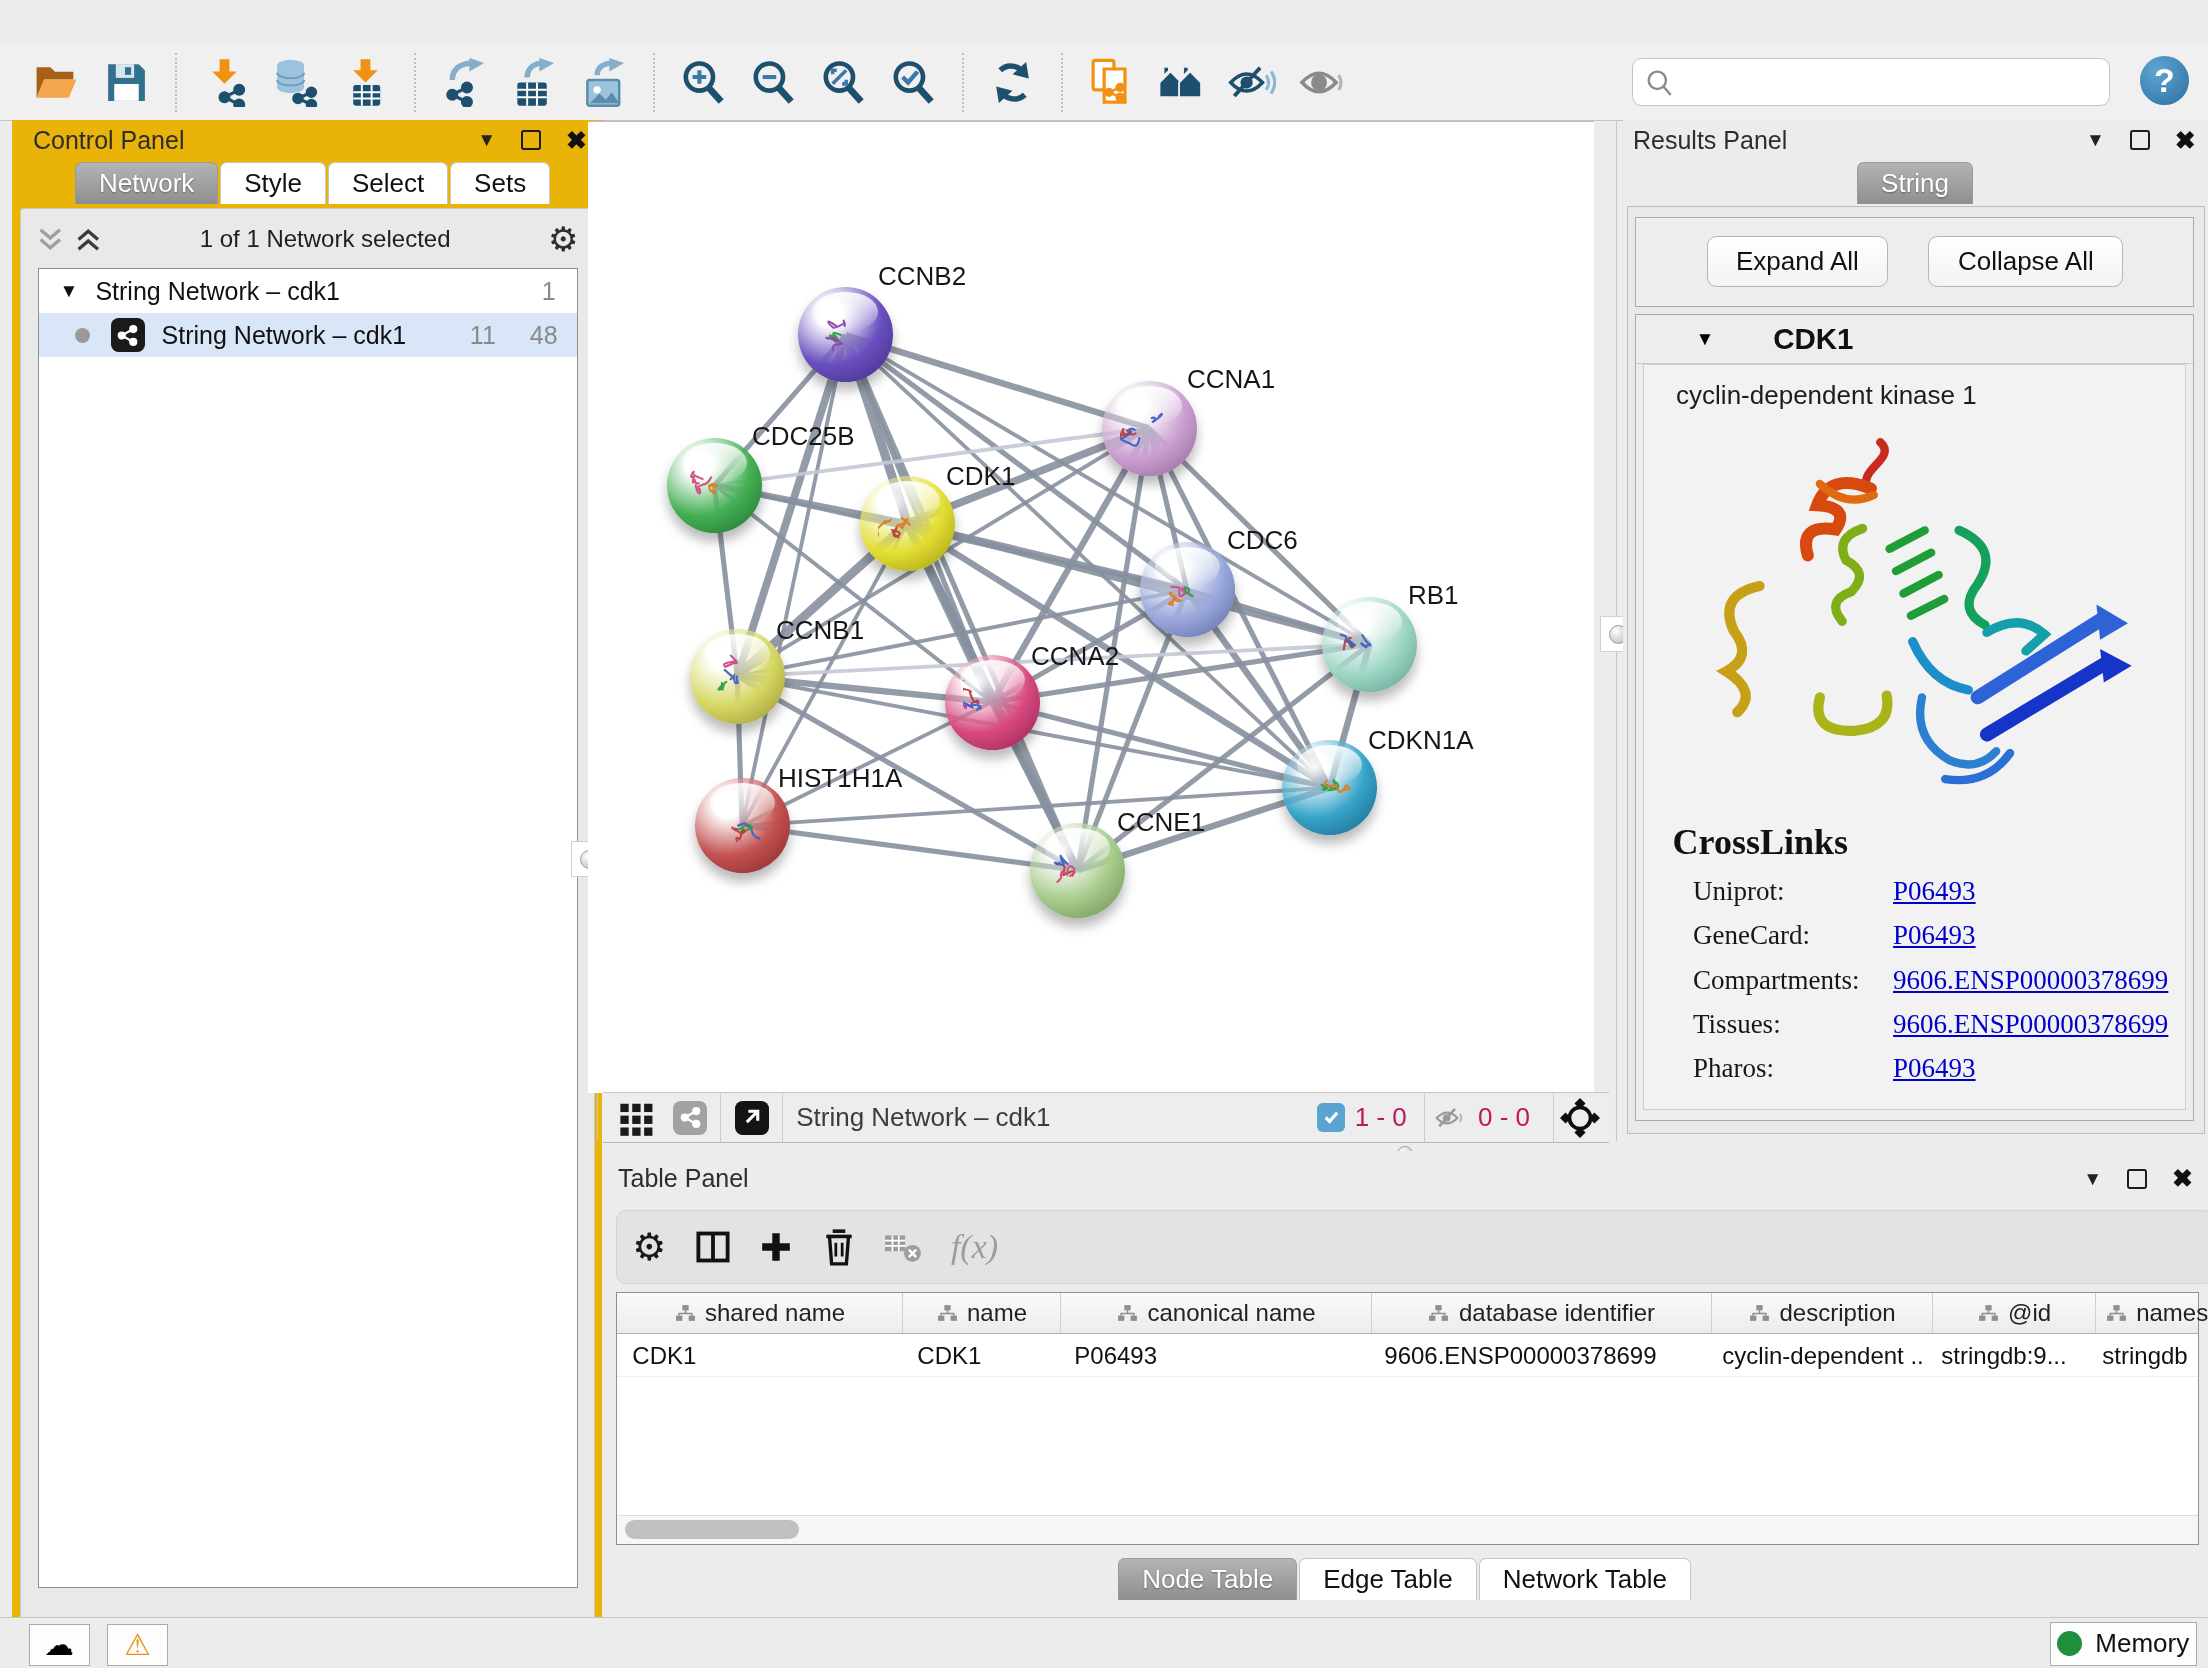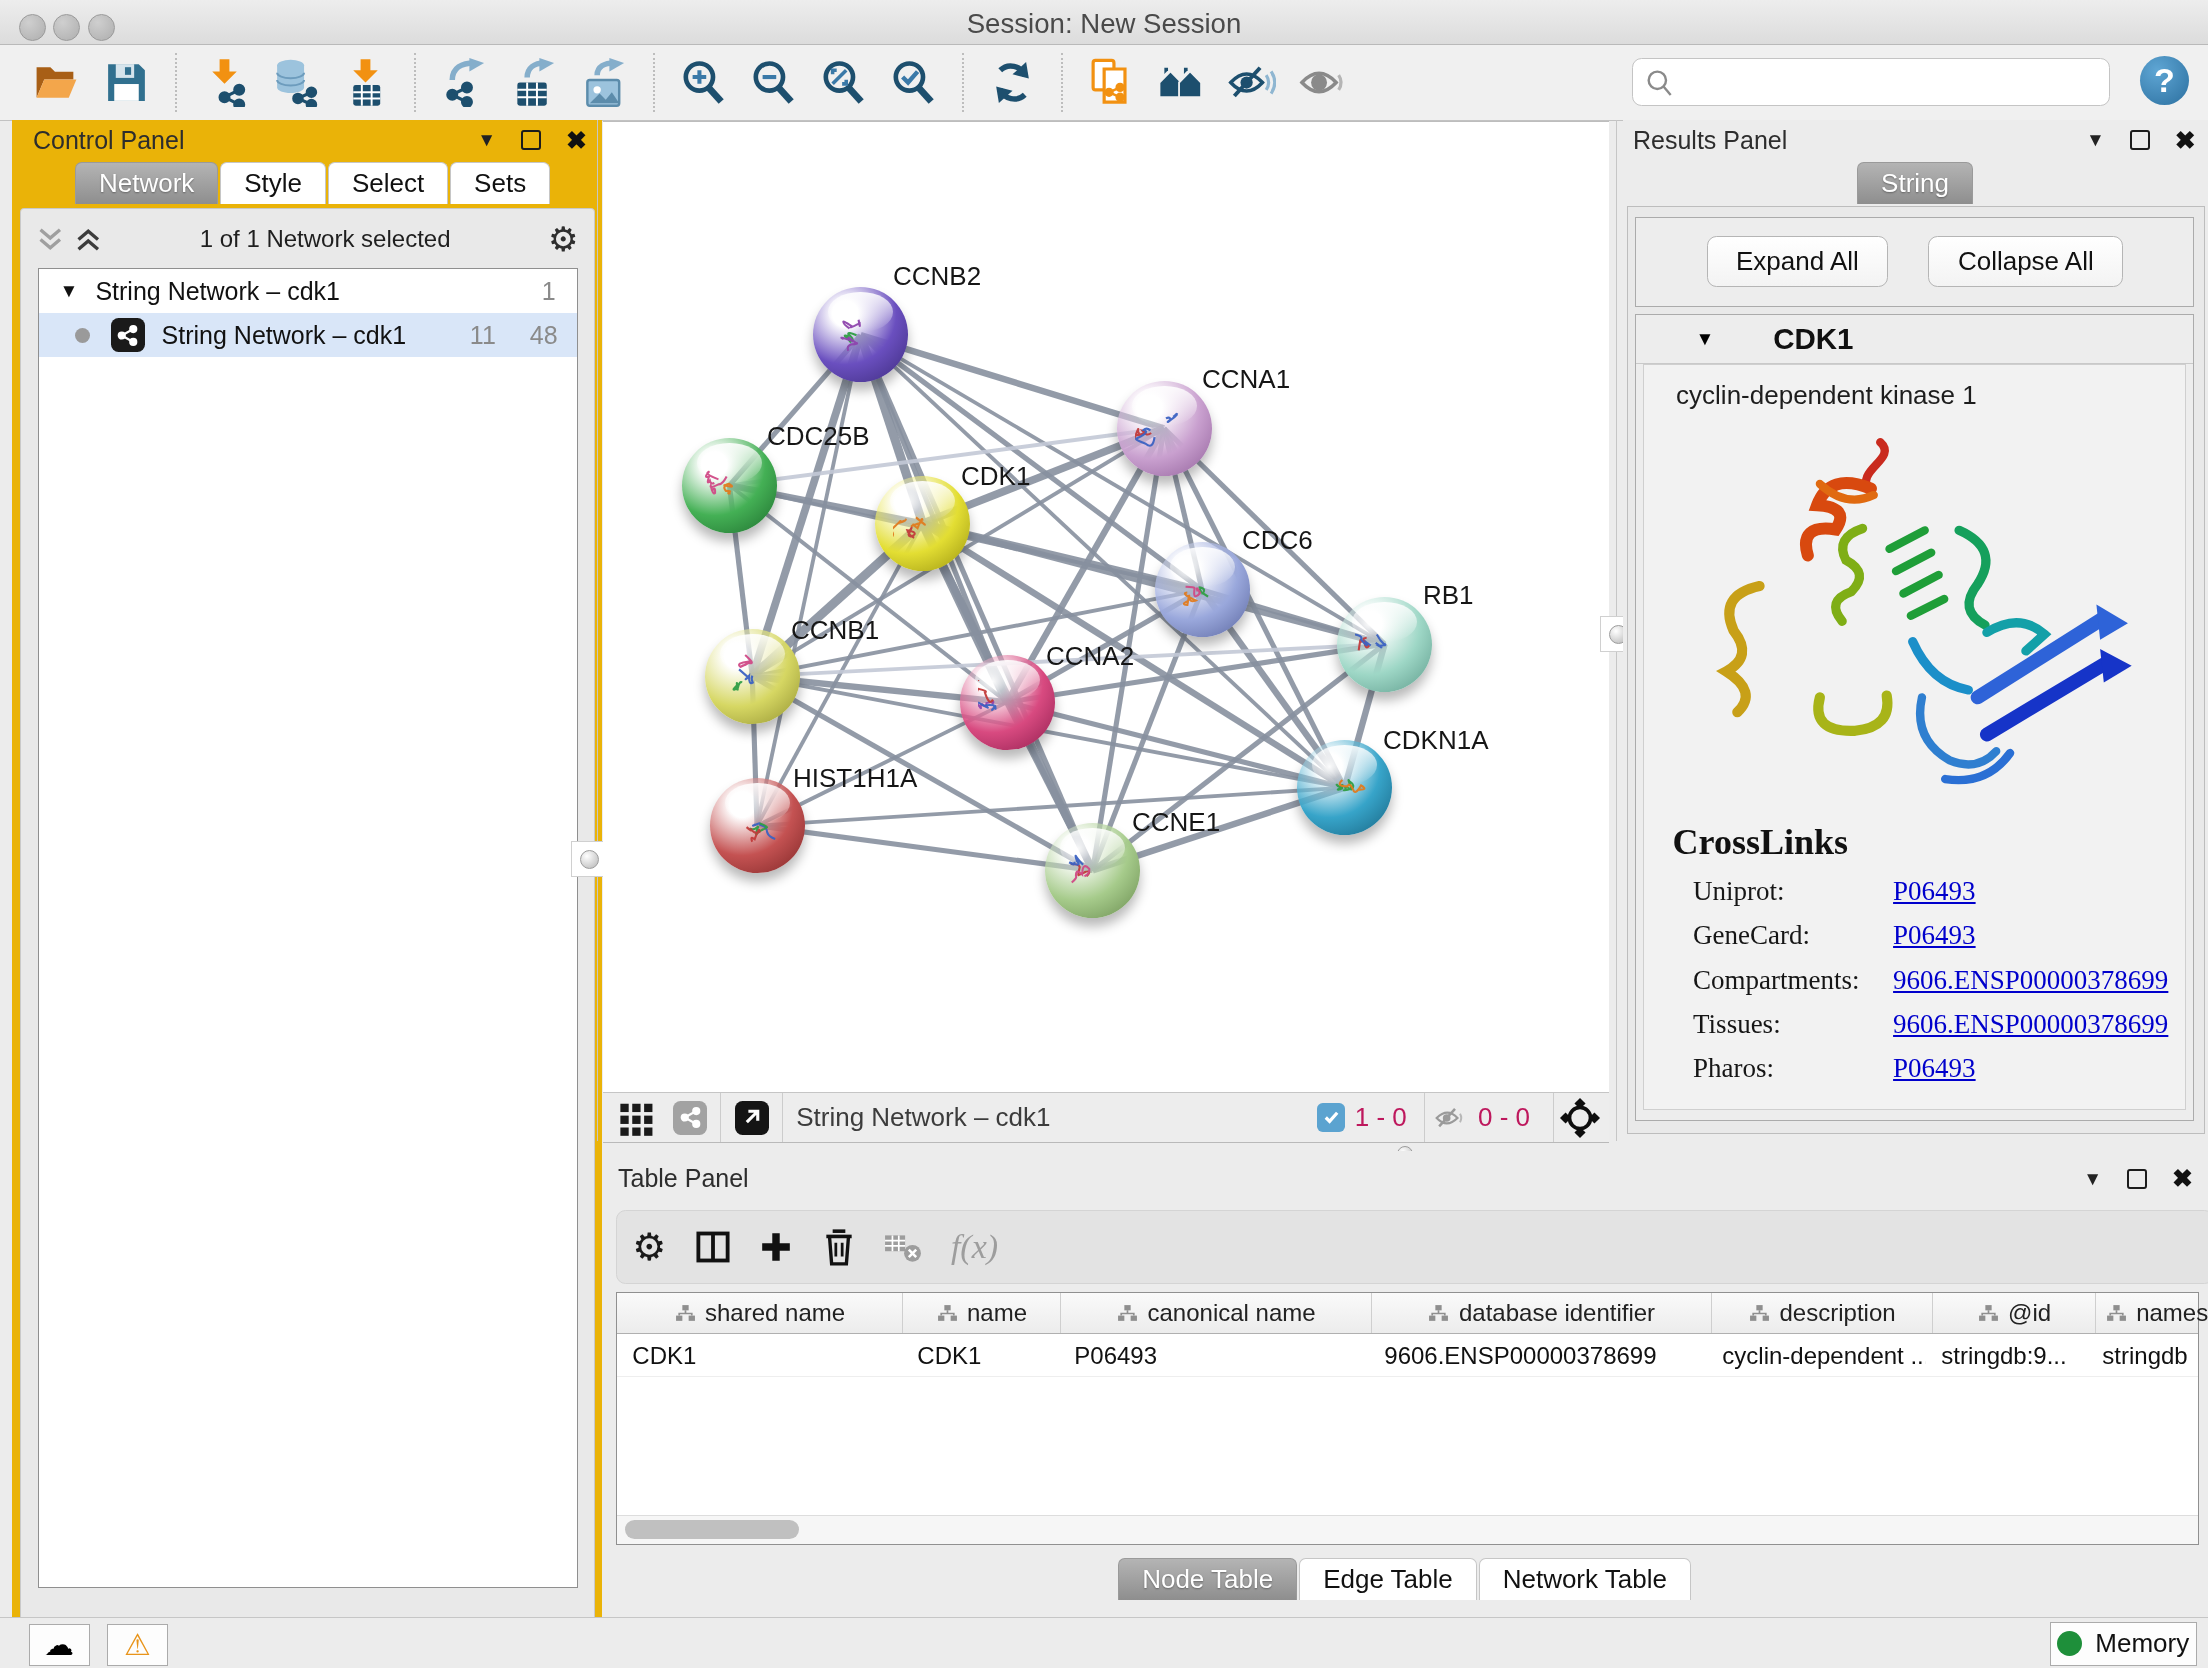--- a/index.html
+++ b/index.html
@@ -46,21 +46,21 @@
   #cp-selrow{position:absolute;left:9.5px;top:11.4px;width:554px;height:38px;display:flex;align-items:center;}
   #cp-seltext{flex:1;text-align:center;font-size:24px;color:#1f1f1f;}
   #cp-gear{font-size:34px;color:#2e2e2e;margin-right:5.7px;}
   #cp-tree{position:absolute;left:17px;top:59px;width:538px;height:1318px;background:#fff;border:1.4px solid #8f8f8f;}
   .trow{height:44px;display:flex;align-items:center;font-size:25px;color:#111;}
   .trow .cnt{color:#8a8a8a;}
   .trow.sel{background:#d9e6f8;}
   .sharebadge{width:34px;height:34px;border-radius:7.6px;display:flex;align-items:center;justify-content:center;}
 
   
-  #netcanvas{position:absolute;left:603px;top:121px;width:1006px;height:971px;background:#fff;border-top:1px solid #bdbdbd;}
+  #netcanvas{position:absolute;left:588px;top:121px;width:1006px;height:971px;background:#fff;border-top:1px solid #bdbdbd;}
   #edges-svg{position:absolute;left:0;top:0;}
   .node{position:absolute;width:95px;height:95px;border-radius:50%;
     background:radial-gradient(circle at 34% 28%, rgba(255,255,255,.95) 0%, rgba(255,255,255,.35) 14%, var(--c) 55%, var(--cd) 100%);
     box-shadow:0 8.6px 11.4px rgba(0,0,0,.28);}
   .gloss{position:absolute;left:16%;top:5%;width:68%;height:42%;border-radius:50%;
     background:linear-gradient(rgba(255,255,255,.9),rgba(255,255,255,0));}
   .nlabel{position:absolute;font-size:26px;color:#161616;white-space:nowrap;}
 
   #netbar{position:absolute;left:603px;top:1092px;width:1006px;height:49px;background:#ededed;
     border-top:1px solid #c5c5c5;border-bottom:1px solid #b9b9b9;display:flex;align-items:center;font-size:26px;color:#3c3c3c;}
@@ -115,26 +115,20 @@
     display:flex;align-items:center;justify-content:center;font-size:30px;}
   #membtn{position:absolute;right:11.4px;top:3.8px;width:145px;height:42px;background:#fdfdfd;border:1.9px solid #ababab;
     display:flex;align-items:center;justify-content:center;gap:13.3px;font-size:26px;color:#111;}
   #memdot{width:25px;height:25px;border-radius:50%;background:#1e8f3a;}
 </style>
 </head>
 <body>
 
 <div id="app">
 
-  <div id="titlebar">
-    <span class="light" style="left:19px"></span>
-    <span class="light" style="left:53px"></span>
-    <span class="light" style="left:88px"></span>
-    <div id="wtitle">Session: New Session</div>
-  </div>
 
   <div id="toolbar">
     <div class="tbtn" style="margin-left:28.5px">
       <svg class="ticon" viewBox="0 0 32 32">
           <path d="M3 6h9l3 3h12v5H8L3 26z" fill="#a85f16"></path>
           <path d="M3 26l5-12h21l-5 12z" fill="#f3a64b"></path>
         </svg>
     </div>
     <div class="tbtn">
       <svg class="ticon" viewBox="0 0 32 32">

